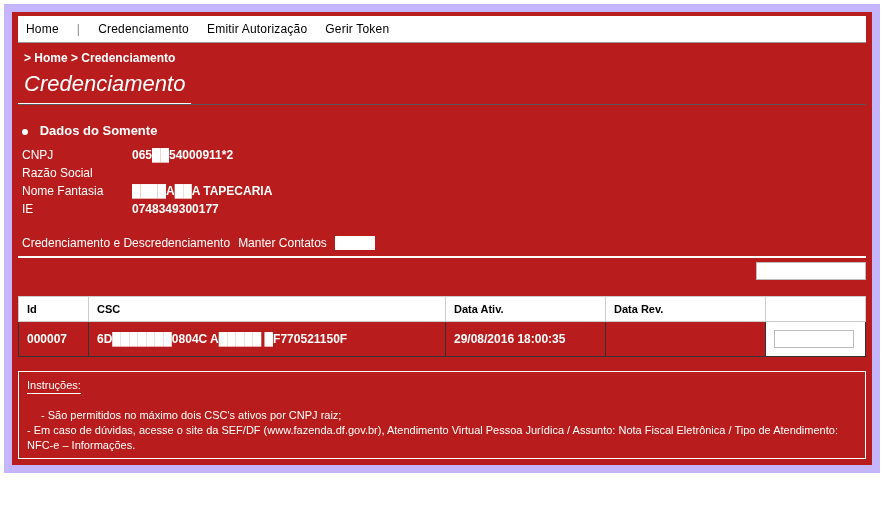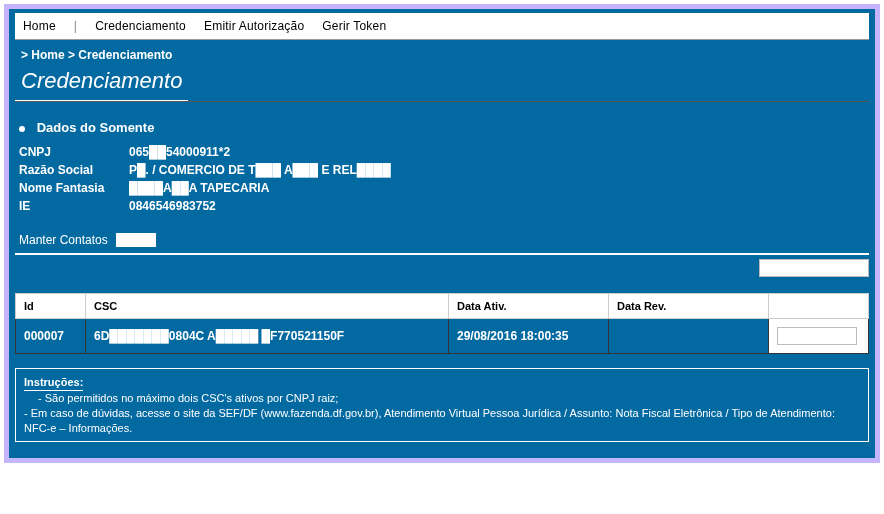--- a/index.html
+++ b/index.html
@@ -1,40 +1,40 @@
 <!DOCTYPE html>
 <html><head>
   <meta charset="utf-8">
   <style>
     * { margin:0; padding:0; box-sizing:border-box; }
     body { background:#fff; font-family:Arial,Helvetica,sans-serif; font-size:12px; color:#fff; width:884px; }
-    .frame { border:5px solid #c4b5fd; margin:4px; background:#0369a1; padding:4px 6px 16px; }
+    .frame { border:8px solid #c4b5fd; margin:4px; background:#b91c1c; padding:4px 6px 6px; }
     .topnav { background:#fff; color:#000; padding:6px 8px; font-size:12px; letter-spacing:0.2px; display:flex; gap:18px; border-bottom:1px solid #999; }
     .topnav .sep { color:#888; }
     .breadcrumb { color:#fff; font-weight:bold; font-size:12px; padding:8px 6px 4px; }
     .title { font-style:italic; font-size:22px; padding:2px 6px 6px; border-bottom:1px solid #fff; display:inline-block; }
     .title-wrap { border-bottom:1px solid #555; padding-bottom:0; margin-bottom:12px; }
     .section-head { font-weight:bold; font-size:13px; padding:6px 4px 8px; }
     .bullet { display:inline-block; width:6px; height:6px; background:#fff; border-radius:50%; margin-right:8px; vertical-align:middle; }
     .kv { display:flex; gap:10px; padding:2px 4px; font-size:12px; }
-    .kv .k { width:100px; font-weight:bold; }
+    .kv .k { width:100px; font-weight:normal; }
     .kv .v { font-weight:bold; }
     .tabs { margin-top:12px; display:flex; gap:8px; align-items:center; border-bottom:2px solid #fff; padding:6px 4px; }
     .tab { color:#fff; font-size:12px; cursor:pointer; }
     .tab.box { background:#fff; width:40px; height:14px; }
     .toolbar { display:flex; justify-content:flex-end; padding:4px 0 6px; }
     .toolbar .btn { background:#fff; color:#000; font-size:11px; padding:4px 8px; border:1px solid #bbb; cursor:pointer; min-width:110px; height:18px; }
     table { width:100%; border-collapse:collapse; color:#fff; font-size:12px; margin-top:10px; }
     th { background:#fff; color:#000; text-align:left; padding:6px 8px; font-weight:bold; border:1px solid #ccc; font-size:11px; }
     td { padding:8px; border:1px solid #333; font-weight:bold; }
     td.action { background:#fff; }
     td.action .abtn { display:block; background:#fff; color:#000; border:1px solid #bbb; width:80px; height:18px; cursor:pointer; font-size:10px; }
     .footer-link { text-align:right; padding:4px 6px 10px; font-size:11px; color:#fff; cursor:pointer; }
     .instr-box { border:1px solid #fff; padding:6px 8px; font-size:11px; line-height:1.35; }
-    .instr-box .head { font-weight:bold; display:inline-block; border-bottom:1px solid #fff; margin-bottom:0; }
+    .instr-box .head { font-weight:normal; display:inline-block; border-bottom:1px solid #fff; margin-bottom:14px; }
     .instr-box .line { padding-left:14px; }
   </style>
 </head>
 <body>
 
 <div class="frame">
 
   <div class="topnav">
     <span>Home</span>
     <span class="sep">|</span>
@@ -53,32 +53,32 @@
     <span class="bullet"></span>
     <span>Dados do Somente</span>
   </div>
 
   <div class="kv">
     <div class="k">CNPJ</div>
     <div class="v">065██54000911*2</div>
   </div>
   <div class="kv">
     <div class="k">Razão Social</div>
-    <div class="v">P█. / COMERCIO DE T███ A███ E REL████</div>
   </div>
   <div class="kv">
     <div class="k">Nome Fantasia</div>
     <div class="v">████A██A TAPECARIA</div>
   </div>
   <div class="kv">
     <div class="k">IE</div>
-    <div class="v">0846546983752</div>
+    <div class="v">0748349300177</div>
   </div>
 
   <div class="tabs">
+    <span class="tab">Credenciamento e Descredenciamento</span>
     <span class="tab">Manter Contatos</span>
     <span class="tab box"></span>
   </div>
 
   <div class="toolbar">
     <button class="btn"></button>
   </div>
 
   <table>
     <thead>

